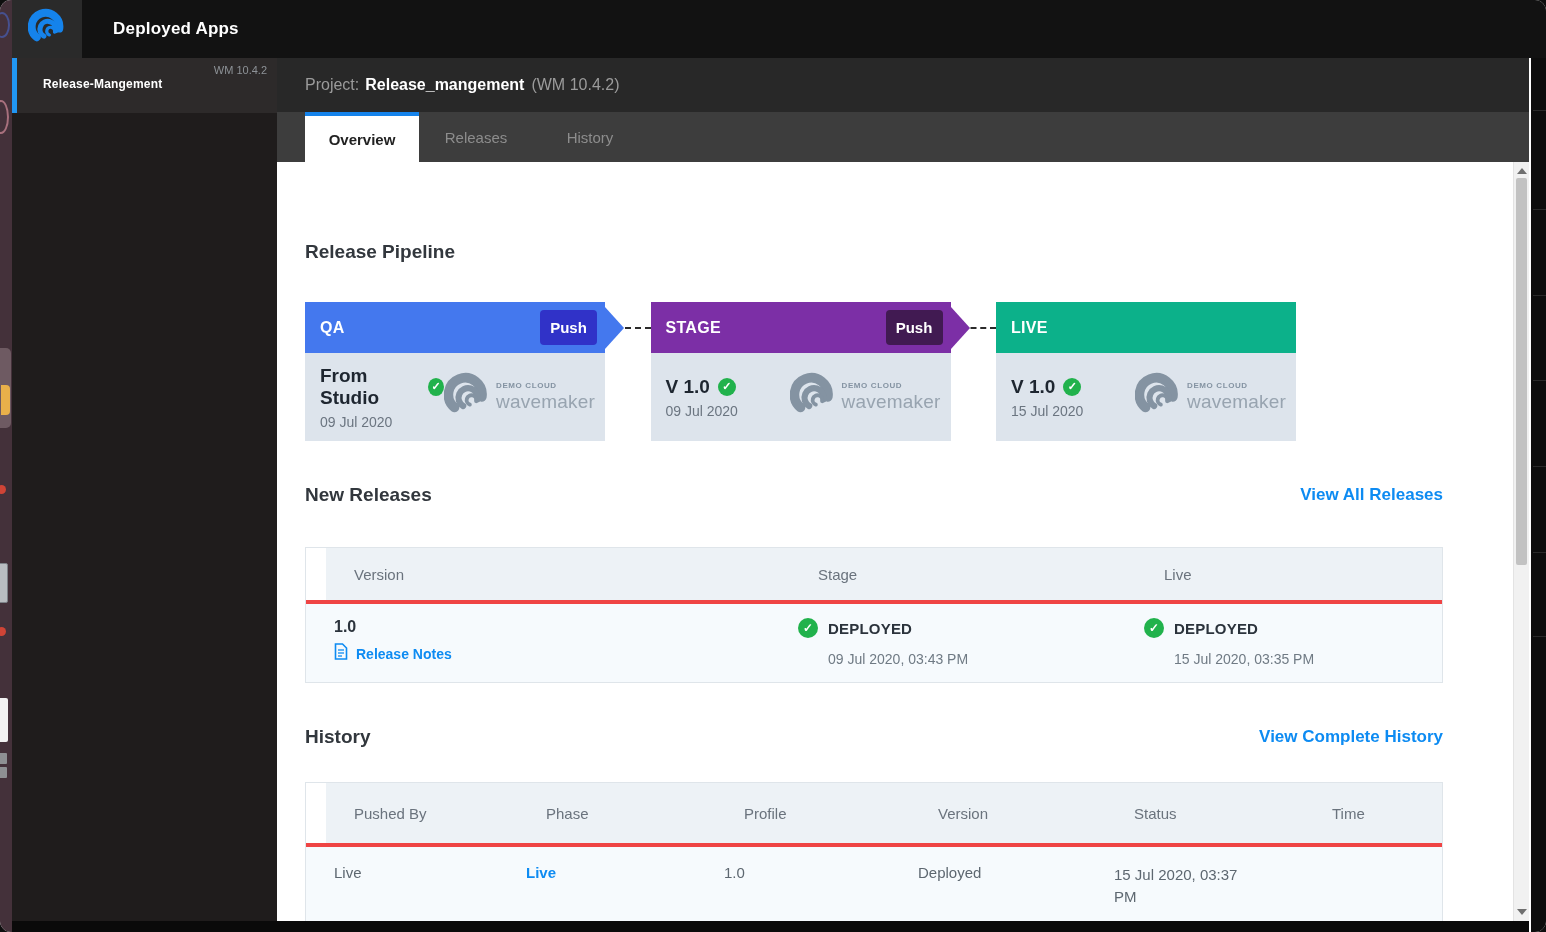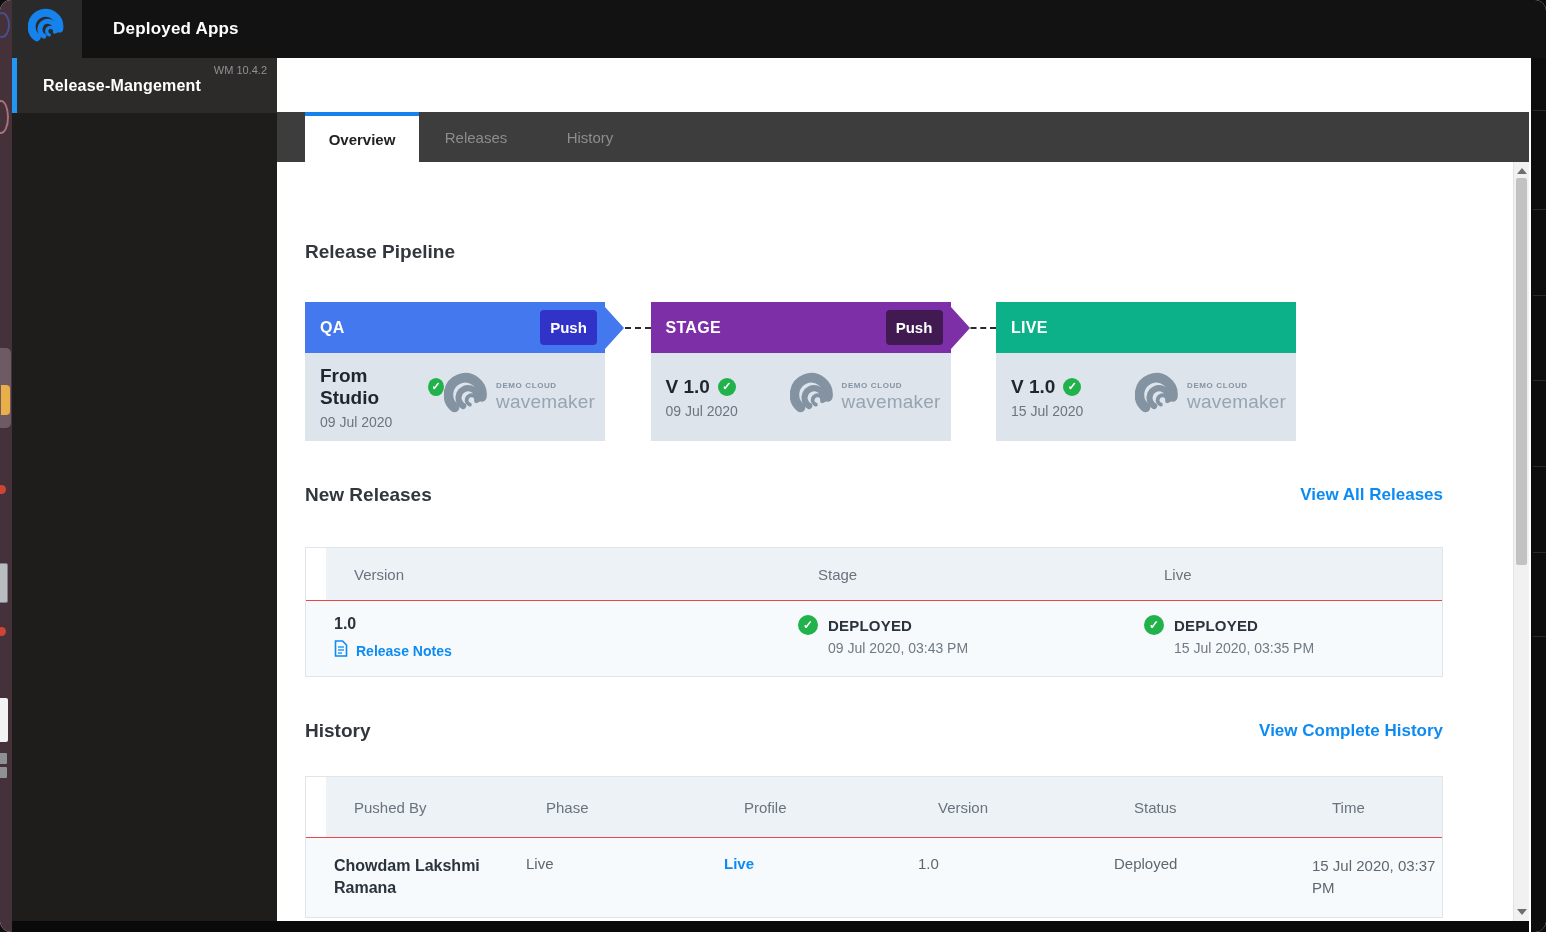--- a/index.html
+++ b/index.html
@@ -23,21 +23,21 @@
   .frag-gray3 { left:-2px; top:767px; width:9px; height:11px; background:#8e9093; border-radius:1px; }
 
   
   .topbar { left:12px; top:0; width:1534px; height:58px; background:#121212; display:flex; align-items:center; }
   .logo-tile { width:70px; height:58px; background:#2a2a2a; display:flex; align-items:center; justify-content:center; cursor:pointer; }
   .topbar-title { margin-left:31px; color:#ffffff; font-size:17px; font-weight:700; letter-spacing:.2px; }
 
   
   .sidebar { left:12px; top:58px; width:265px; height:863px; background:#1f1c1c; }
   .sidebar-item { position:relative; height:55px; background:#2d2a2a; border-left:5px solid #2196f3; cursor:pointer; }
-  .sidebar-item-label { position:absolute; left:26px; top:19px; color:#fff; font-weight:700; font-size:16px; letter-spacing:.2px; }
+  .sidebar-item-label { position:absolute; left:26px; top:19px; color:#fff; font-weight:700; font-size:12px; letter-spacing:.2px; }
   .sidebar-item-version { position:absolute; right:10px; top:6px; color:#8d9297; font-size:11px; }
 
   
   .project-header { left:277px; top:58px; width:1252px; height:54px; background:#282828; display:flex; align-items:center; padding-left:28px; font-size:16px; }
   .ph-label { color:#9b9b9b; }
   .ph-name { color:#ffffff; font-weight:700; margin:0 7px 0 6px; }
   .ph-version { color:#9b9b9b; }
 
   
   .tab-bar { left:277px; top:112px; width:1252px; height:50px; background:#3d3d3d; display:flex; padding-left:28px; }
@@ -75,32 +75,32 @@
   .pcard-date { font-size:14px; color:#6b7580; margin-top:5px; }
   .check { display:inline-flex; align-items:center; justify-content:center; width:18px; height:18px; border-radius:50%; background:#21b24c; color:#fff; font-size:11px; font-weight:700; line-height:1; }
   .check.lg { width:20px; height:20px; font-size:12px; }
   .brand { display:flex; align-items:center; gap:6px; }
   .brand-text1 { font-size:8px; font-weight:700; color:#8493a2; letter-spacing:.6px; }
   .brand-text2 { font-size:19px; color:#98a4b0; letter-spacing:.2px; margin-top:1px; }
 
   
   .tbl { border:1px solid #dfe5ea; margin-top:40px; }
   .tbl-head { background:#edf2f6; color:#6a737d; font-size:15px; align-items:center;margin-left:20px; }
-  .tbl-row { background:#f6fafd; border-top:1px solid #ef4444; }
+  .tbl-row { background:#f6fafd; border-top:4px solid #ef4444; }
   .grid1 { display:grid; grid-template-columns:464px 346px 1fr; padding-left:28px; }
   .grid2 { display:grid; grid-template-columns:192px 198px 194px 196px 198px 1fr; padding-left:28px; }
   .t1-head { height:52px; }
   .t1-row { padding-top:14px; padding-bottom:15px; }
   .t2-head { height:60px; }
   .t2-row { padding-top:17px; padding-bottom:18px; }
   .cell-strong { font-size:16px; font-weight:700; color:#2b333c; }
   .cell-plain { font-size:15px; color:#5d6770; }
   .status-row { display:flex; align-items:center; gap:10px; }
   .status-label { font-size:15px; font-weight:700; color:#2b333c; letter-spacing:.2px; }
-  .status-time { font-size:14px; color:#6f7a84; margin-left:30px; margin-top:5px; }
+  .status-time { font-size:14px; color:#6f7a84; margin-left:30px; margin-top:13px; }
   .notes-row { display:flex; align-items:center; gap:8px; margin-top:7px; cursor:pointer; }
   .notes-link { color:#0d8bf2; font-weight:700; font-size:14px; text-decoration:none; }
   .profile-link { color:#0d8bf2; font-weight:700; font-size:15px; text-decoration:none; cursor:pointer; }
   .wrap-narrow { max-width:160px; line-height:22px; }
   .time-wrap { max-width:150px; line-height:22px; }
 
   
   .scrollbar { left:1513px; top:162px; width:16px; height:759px; background:#f1f1f1; border-left:1px solid #e3e3e3; }
   .scroll-up, .scroll-down { position:absolute; left:3px; width:0; height:0; cursor:pointer; }
   .scroll-up { top:6px; border-left:5px solid transparent; border-right:5px solid transparent; border-bottom:6px solid #6f6f6f; }
@@ -145,20 +145,25 @@
     <div class="topbar-title">Deployed Apps</div>
   </div>
 
   <div class="abs sidebar">
     <div class="sidebar-item">
       <span class="sidebar-item-label">Release-Mangement</span>
       <span class="sidebar-item-version">WM 10.4.2</span>
     </div>
   </div>
 
+  <div class="abs project-header">
+    <span class="ph-label">Project:</span>
+    <span class="ph-name">Release_mangement</span>
+    <span class="ph-version">(WM 10.4.2)</span>
+  </div>
 
   <div class="abs tab-bar">
     <div class="tab active">Overview</div>
     <div class="tab">Releases</div>
     <div class="tab">History</div>
   </div>
 
   <div class="abs page">
     <div class="page-inner">
 
@@ -320,21 +325,20 @@
       <div class="tbl" style="margin-top:33px;">
         <div class="grid2 tbl-head t2-head">
           <div>Pushed By</div>
           <div>Phase</div>
           <div>Profile</div>
           <div>Version</div>
           <div>Status</div>
           <div>Time</div>
         </div>
         <div class="grid2 tbl-row t2-row">
-          <div class="cell-strong wrap-narrow">Chowdam Lakshmi Ramana</div>
           <div class="cell-plain">Live</div>
           <div><a class="profile-link">Live</a></div>
           <div class="cell-plain">1.0</div>
           <div class="cell-plain">Deployed</div>
           <div class="cell-plain time-wrap">15 Jul 2020, 03:37 PM</div>
         </div>
       </div>
 
     </div>
   </div>

